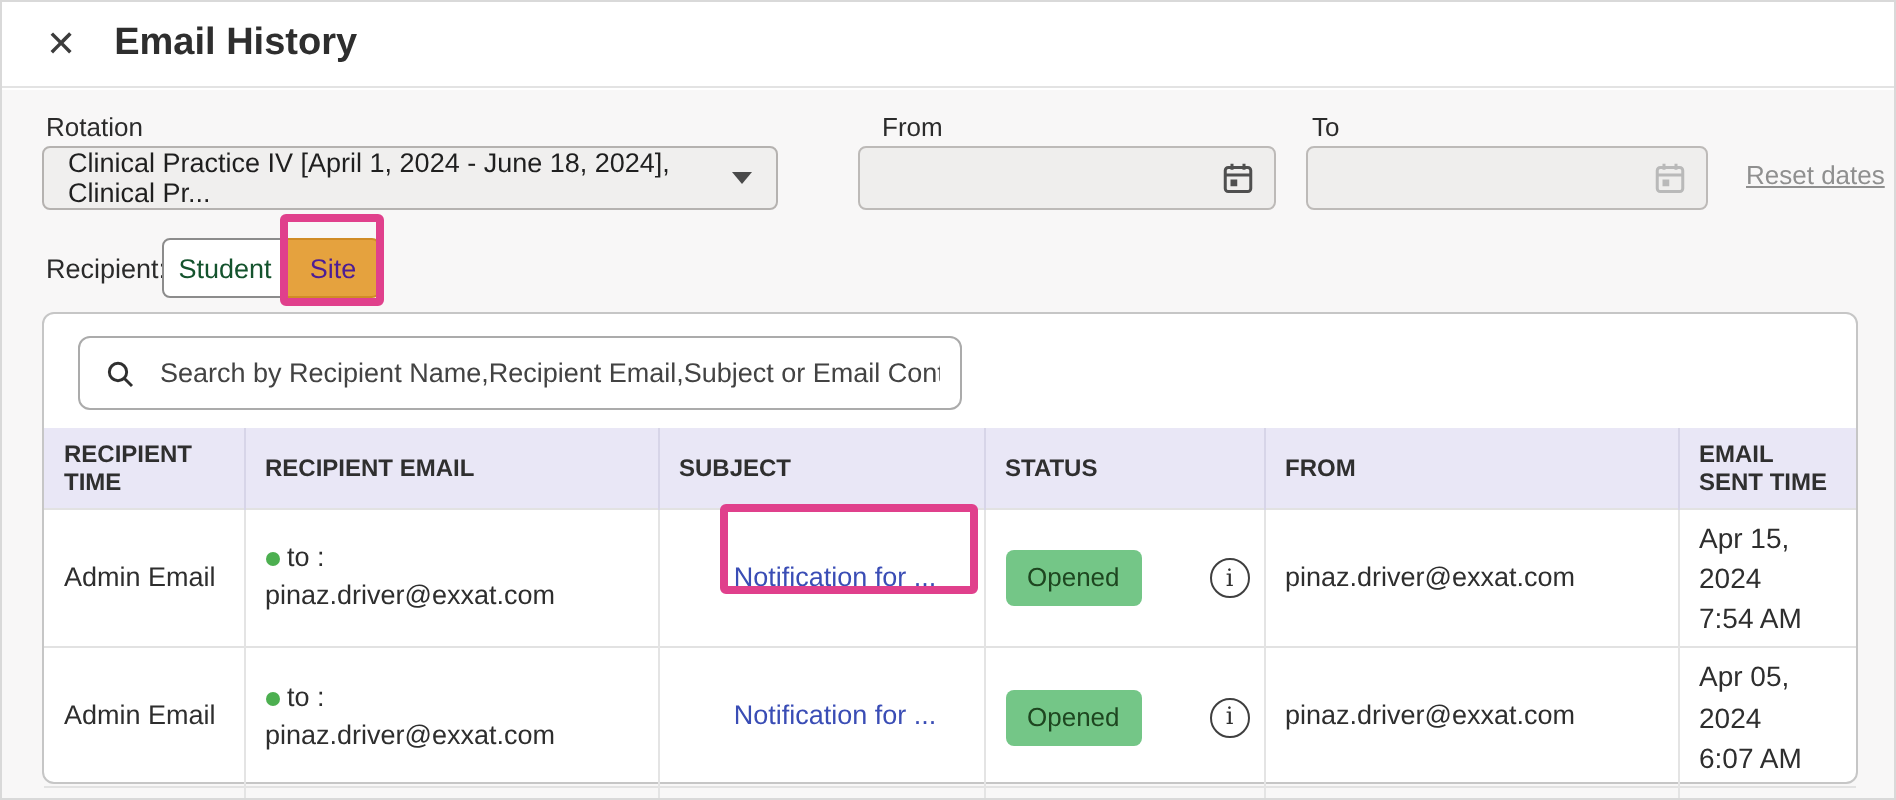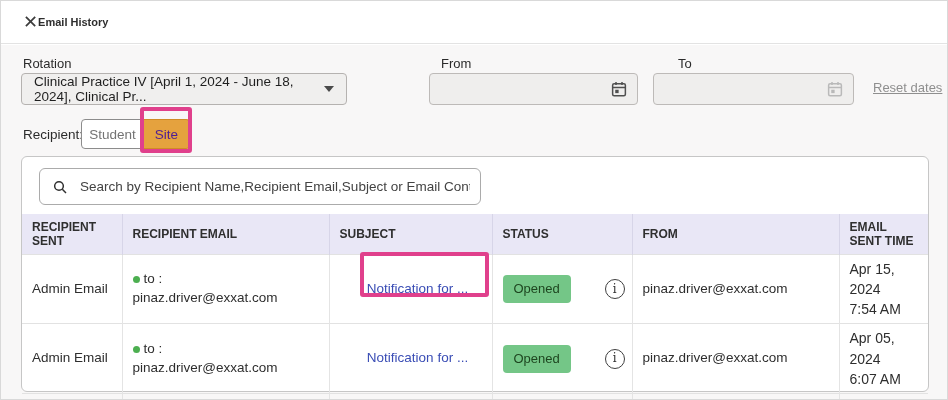--- a/index.html
+++ b/index.html
@@ -4,39 +4,39 @@
 <style>
   * { margin:0; padding:0; box-sizing:border-box; }
   body { font-family:"Liberation Sans", sans-serif; background:#fff; }
   .panel { position:relative; width:948px; height:400px; background:#fff;
            border:1px solid #d9d9d9; overflow:hidden; }
 
   
   .hdr { position:absolute; top:0; left:0; width:100%; height:43px; background:#fff;
          border-bottom:1px solid #e3e3e3; display:flex; align-items:center; }
   .close-x { margin-left:22px; font-size:18px; color:#3c3c3c; cursor:pointer; line-height:1; }
-  .hdr-title { font-size:11px; font-weight:700; color:#2e2e2e; }
+  .hdr-title { margin-left:19px; font-size:19px; font-weight:700; color:#2e2e2e; }
 
   
   .bdy { position:absolute; top:44px; left:0; right:0; bottom:0; background:#f8f7f7; }
   .flabel { position:absolute; font-size:13px; color:#2b2b2b; }
-  .select { position:absolute; left:20px; top:28px; width:326px; height:32px; background:#f0efee;
+  .select { position:absolute; left:20px; top:28px; width:368px; height:32px; background:#f0efee;
             border:1px solid #b5b2b0; border-radius:4px; display:flex; align-items:center;
             justify-content:space-between; padding:0 12px; font-size:13.5px; color:#1f1f1f; cursor:pointer; }
   .caret { width:0; height:0; border-left:5px solid transparent; border-right:5px solid transparent;
            border-top:6px solid #4a4a4a; }
   .dinput { position:absolute; top:28px; height:32px; background:#efeeed; border:1px solid #bdbab8;
             border-radius:4px; display:flex; align-items:center; justify-content:flex-end; padding-right:9px; }
   .reset { position:absolute; left:872px; top:35px; font-size:13px; color:#8f8f8f; cursor:pointer;text-decoration:underline; }
 
   
   .rec-label { position:absolute; left:22px; top:82px; font-size:13.5px; color:#2b2b2b; }
   .toggle { position:absolute; left:80px; top:74px; display:flex; }
   .tbtn { height:30px; font-size:13.5px; display:flex; align-items:center; justify-content:center; cursor:pointer; }
-  .tbtn.student { width:63px; background:#fff; border:1px solid #8c8c8c; border-radius:4px 0 0 4px; color:#737373; }
+  .tbtn.student { width:63px; background:#fff; border:1px solid #8c8c8c; border-radius:4px 0 0 4px; color:#14532d; }
   .tbtn.site { width:46px; border:1px solid #d08c26; border-left:none; border-radius:0 4px 4px 0; color:#4c1d95; font-weight:400; }
 
   
   .tbox { position:absolute; left:20px; top:111px; width:908px; height:236px; background:#fff;
           border:1px solid #c6c6c6; border-radius:6px; }
   .search { position:absolute; left:17px; top:11px; width:442px; height:37px; border:1px solid #ababab;
             border-radius:6px; display:flex; align-items:center; padding-left:12px; background:#fff; }
   .search svg { flex:none; }
   .search input { border:none; outline:none; background:transparent; margin-left:12px; width:390px;
                   font-size:13.5px; color:#333; font-family:"Liberation Sans", sans-serif; }
@@ -86,21 +86,21 @@
     <span class="flabel" style="left:440px; top:11px;">From</span>
     <div class="dinput" style="left:428px; width:209px;">
       <svg width="18" height="18" viewBox="0 0 24 24" fill="none" stroke="#4f4f4f" stroke-width="2">
         <rect x="3.5" y="5" width="17" height="16" rx="2"></rect>
           <path d="M3.5 10h17"></path>
           <path d="M8 2.5v4M16 2.5v4"></path>
           <rect x="7" y="13" width="4.5" height="4.5" fill="#4f4f4f" stroke="none"></rect>
       </svg>
     </div>
 
-    <span class="flabel" style="left:677px; top:11px;">To</span>
+    <span class="flabel" style="left:655px; top:11px;">To</span>
     <div class="dinput" style="left:652px; width:201px;">
       <svg width="18" height="18" viewBox="0 0 24 24" fill="none" stroke="#b9b9b9" stroke-width="2">
         <rect x="3.5" y="5" width="17" height="16" rx="2"></rect>
           <path d="M3.5 10h17"></path>
           <path d="M8 2.5v4M16 2.5v4"></path>
           <rect x="7" y="13" width="4.5" height="4.5" fill="#b9b9b9" stroke="none"></rect>
       </svg>
     </div>
 
     <span class="reset">Reset dates</span>
@@ -124,21 +124,21 @@
         <colgroup>
             <col style="width:100px">
             <col style="width:207px">
             <col style="width:163px">
             <col style="width:140px">
             <col style="width:207px">
             <col>
           </colgroup>
         <thead>
           <tr>
-            <th>RECIPIENT SENT</th>
+            <th>RECIPIENT TIME</th>
             <th>RECIPIENT EMAIL</th>
             <th>SUBJECT</th>
             <th>STATUS</th>
             <th>FROM</th>
             <th>EMAIL SENT TIME</th>
           </tr>
         </thead>
         <tbody>
           <tr>
             <td>Admin Email</td>

